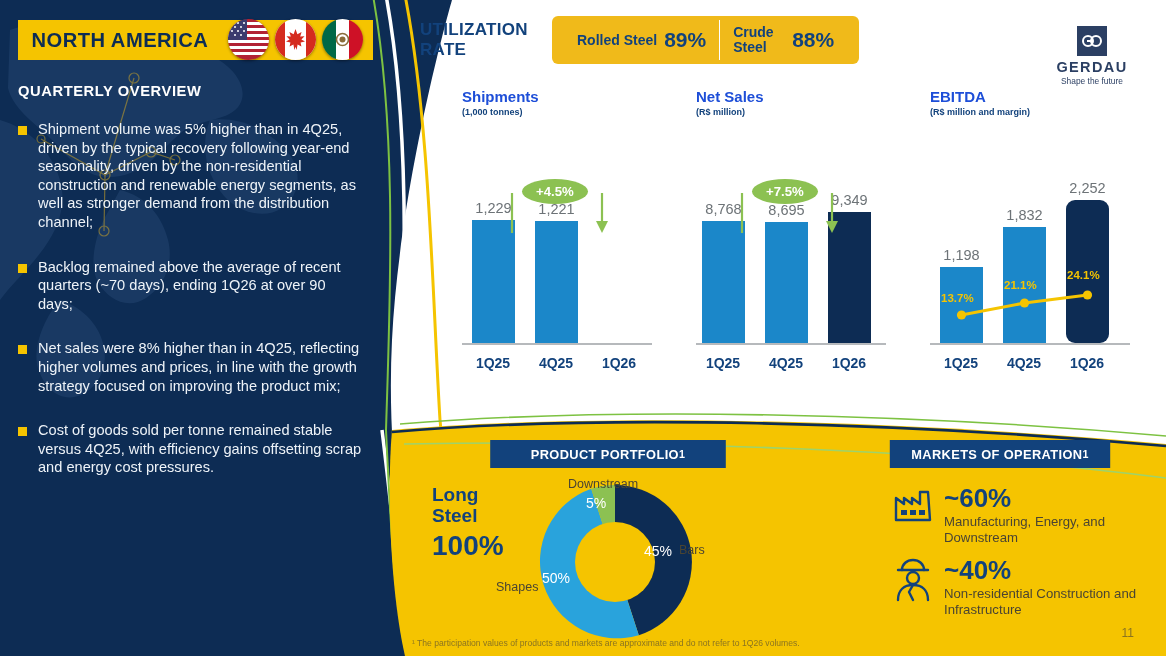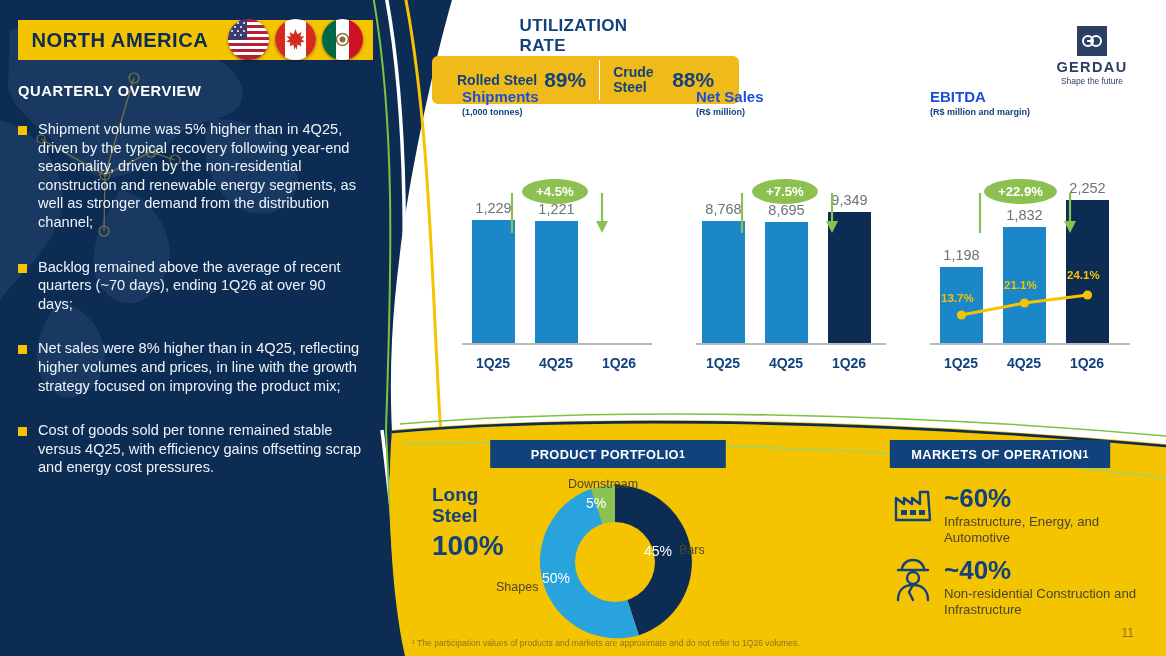--- a/index.html
+++ b/index.html
@@ -97,21 +97,20 @@
     color: #eef3f8;
   }
 
   
   .util-block {
     position: absolute;
     left: 420px; top: 16px;
     z-index: 3;
     display: flex;
     align-items: center;
-    flex-direction: column;
   }
   .util-label {
     font-size: 17px;
     font-weight: bold;
     color: #12427c;
     line-height: 20px;
     width: 120px;
     letter-spacing: 0.3px;
   }
   .util-pill {
@@ -541,36 +540,28 @@
       <div class="x-label" style="left:128px;">1Q26</div>
     </div>
   </div>
 
   <div class="chart" style="left:930px;">
     <div class="chart-title">EBITDA</div>
     <div class="chart-sub">(R$ million and margin)</div>
     <div class="plot wide">
       <div class="axis"></div>
 
-      <div class="callout" style="left:44px; top:44px;">
-        <svg width="120" height="58" viewBox="0 0 120 58">
-          <path d="M6,14 L6,54" stroke="#8cc152" stroke-width="2.2" fill="none"></path>
-          <path d="M96,14 L96,42" stroke="#8cc152" stroke-width="2.2" fill="none"></path>
-          <path d="M90,42 L96,54 L102,42 Z" fill="#8cc152"></path>
-        </svg>
-        <span class="callout-pill" style="position:absolute; left:10px; top:0;">+22.9%</span>
-      </div>
 
       <div class="bar blue" style="left:10px; height:76px;">
         <span class="bar-val">1,198</span>
       </div>
       <div class="bar blue" style="left:73px; height:116px;">
         <span class="bar-val">1,832</span>
       </div>
-      <div class="bar navy" style="left:136px; height:143px;">
+      <div class="bar navy" style="left:136px; height:143px;border-radius:9px;">
         <span class="bar-val">2,252</span>
       </div>
 
       <svg style="position:absolute; left:0; top:0; width:200px; height:240px; pointer-events:none;" viewBox="0 0 200 240">
         <polyline points="31.5,180 94.5,168 157.5,160" fill="none" stroke="#f5c400" stroke-width="3"></polyline>
         <circle cx="31.5" cy="180" r="4.6" fill="#f5c400"></circle>
         <circle cx="94.5" cy="168" r="4.6" fill="#f5c400"></circle>
         <circle cx="157.5" cy="160" r="4.6" fill="#f5c400"></circle>
       </svg>
 
@@ -626,21 +617,21 @@
         </g>
         <g fill="#12427c">
           <rect x="9" y="26" width="6" height="5"></rect>
           <rect x="18" y="26" width="6" height="5"></rect>
           <rect x="27" y="26" width="6" height="5"></rect>
         </g>
       </svg>
     </div>
     <div>
       <div class="market-pct">~60%</div>
-      <div class="market-desc">Infrastructure, Energy, and Automotive</div>
+      <div class="market-desc">Manufacturing, Energy, and Downstream</div>
     </div>
   </div>
 
   <div class="market-row" style="left:892px; top:556px;">
     <div class="market-icon">
       <svg width="46" height="46" viewBox="0 0 46 46">
         <g fill="none" stroke="#12427c" stroke-width="2.4" stroke-linejoin="round" stroke-linecap="round">
           <path d="M10,14 C10,8 15,4 21,4 C27,4 32,8 32,14"></path>
           <path d="M6,14 L36,14"></path>
           <circle cx="21" cy="22" r="6"></circle>

